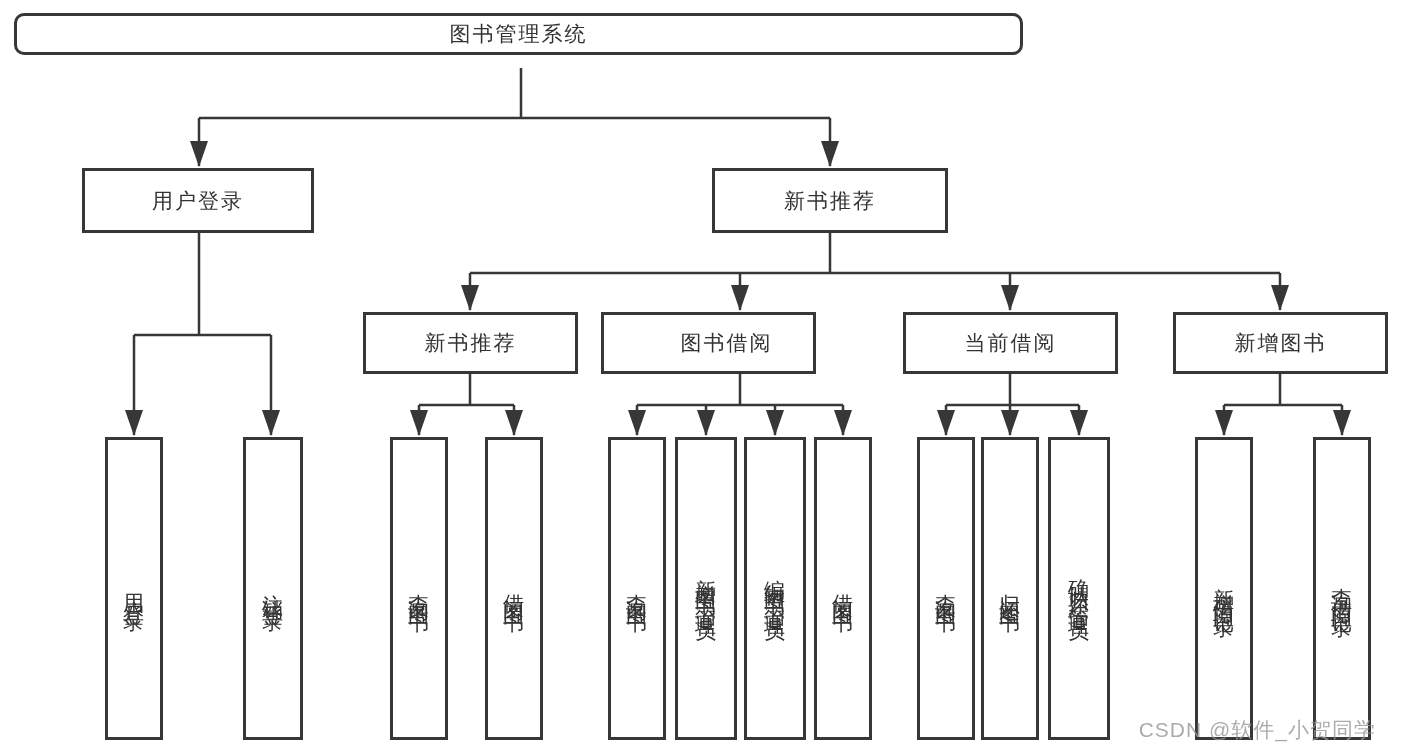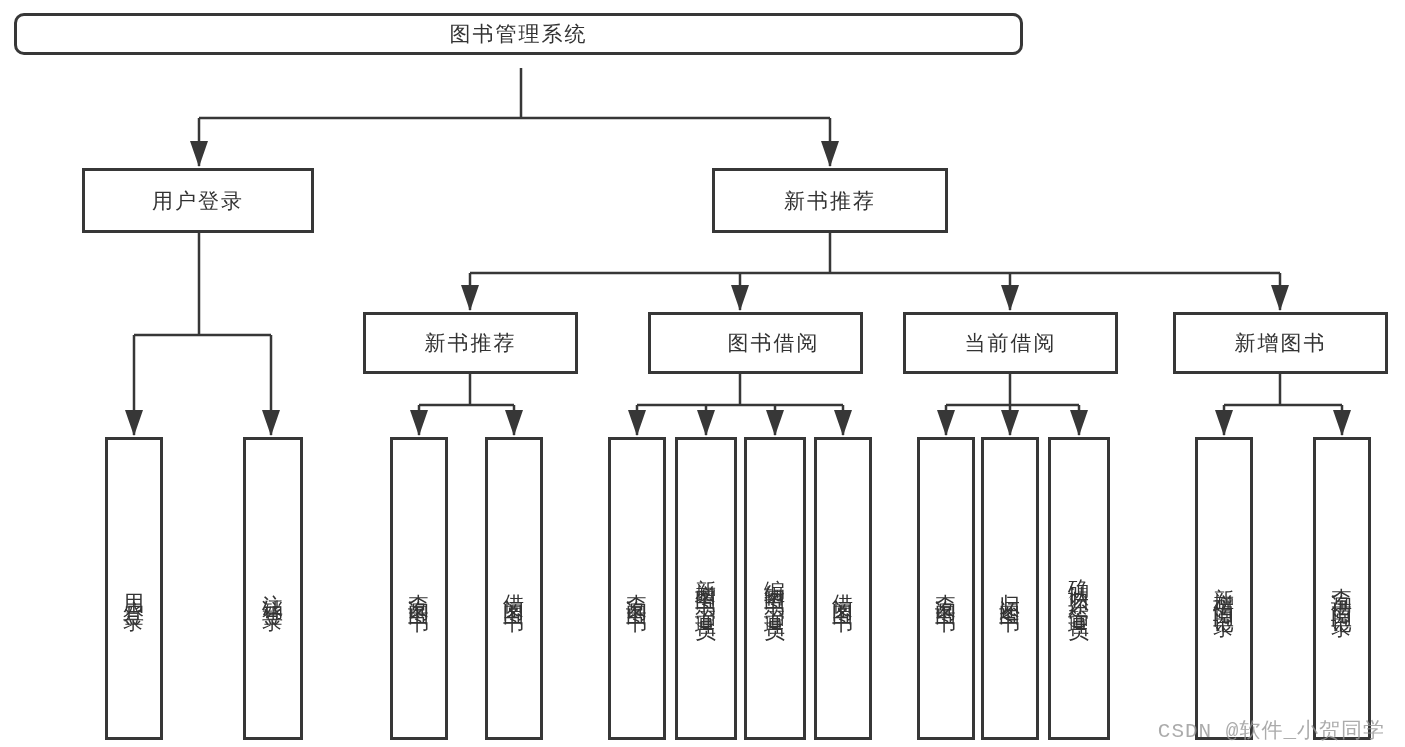--- a/index.html
+++ b/index.html
@@ -45,27 +45,26 @@
   .leaf .vtext {
     writing-mode: vertical-rl;
     font-size: 21px;
     letter-spacing: 6px;
     color: #333333;
     line-height: 1;
   }
   #watermark {
     position: absolute;
     top: 716px;
-    right: 20px;
+    right: 29px;
     z-index: 3;
     font-size: 21px;
     letter-spacing: 1px;
     color: rgba(150, 150, 150, 0.8);
     white-space: nowrap;
-    font-family: Liberation Mono, monospace;
   }
 </style>
 </head>
 <body>
 
 <div id="canvas">
 
   <svg id="wires" width="1405" height="747" viewBox="0 0 1405 747">
     <defs>
       <marker id="arrow" viewBox="0 0 26 18" refX="25" refY="9" markerWidth="26" markerHeight="18" markerUnits="userSpaceOnUse" orient="auto">
@@ -117,21 +116,21 @@
   <div class="node lvl2" style="left:82px; width:232px;">
     <span class="hlabel">用户登录</span>
   </div>
   <div class="node lvl2" style="left:712px; width:236px;">
     <span class="hlabel">新书推荐</span>
   </div>
 
   <div class="node lvl3" style="left:363px;justify-content:center;">
     <span class="hlabel">新书推荐</span>
   </div>
-  <div class="node lvl3" style="left:648px;padding-left:36px;">
+  <div class="node lvl3" style="left:601px;padding-left:36px;">
     <span class="hlabel">图书借阅</span>
   </div>
   <div class="node lvl3" style="left:903px;">
     <span class="hlabel">当前借阅</span>
   </div>
   <div class="node lvl3" style="left:1173px;">
     <span class="hlabel">新增图书</span>
   </div>
 
   <div class="node leaf" style="left:105px;">

